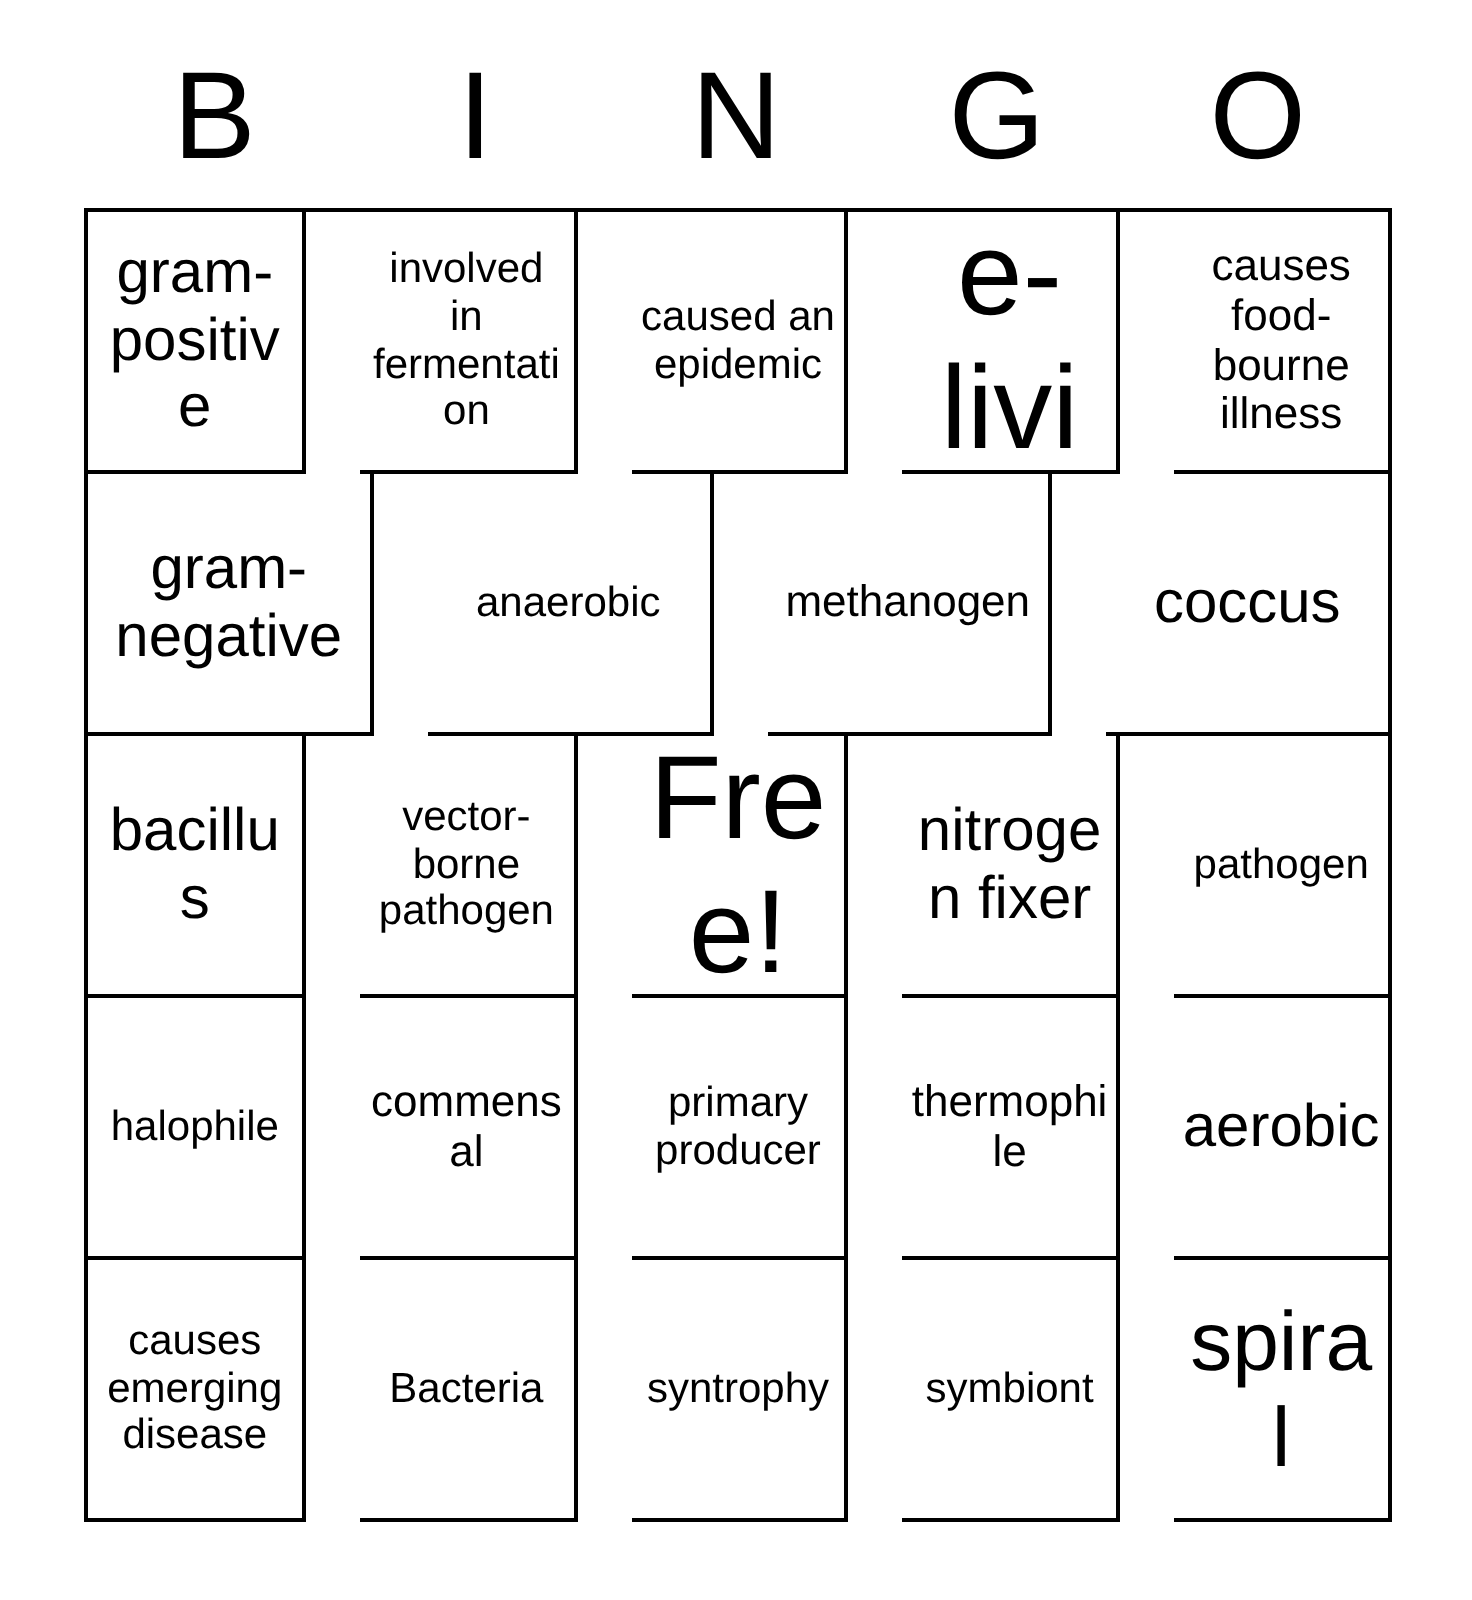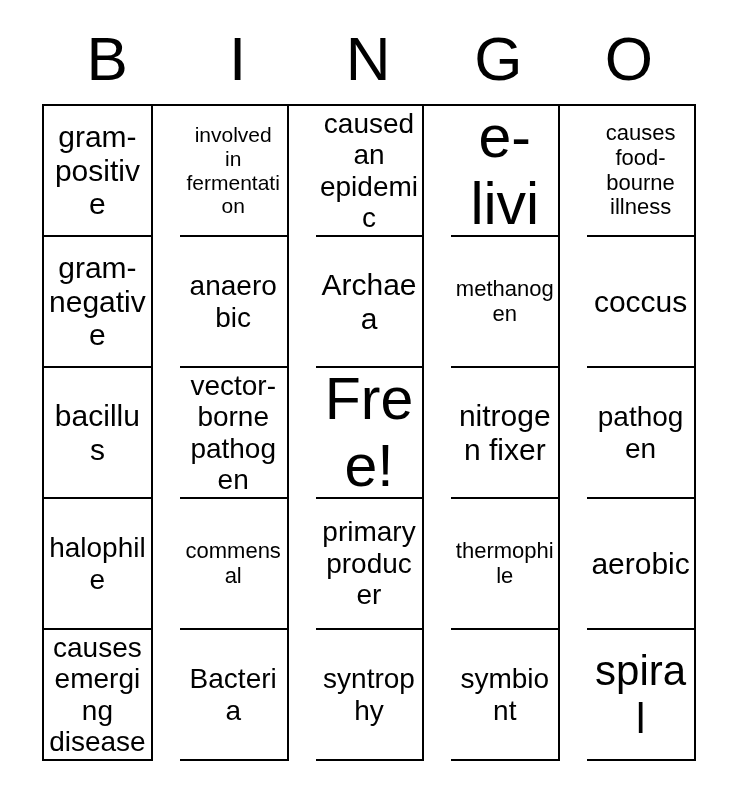--- a/index.html
+++ b/index.html
@@ -62,21 +62,21 @@
   }
   .cell span {
     display: block;
     width: 100%;
     line-height: 1.12;
     word-wrap: break-word;
   }
   
   .fs-xs span { font-size: 21px; }
   .fs-s  span { font-size: 22px; }
-  .fs-m  span { font-size: 28px; }
+  .fs-m  span { font-size: 21px; }
   .fs-l  span { font-size: 30px; }
   .fs-xl span { font-size: 42px; }
   .fs-xxl span { font-size: 59px; }
 </style>
 </head>
 <body>
 
 <div class="bingo-card">
 
   <div class="header-row">
@@ -106,23 +106,20 @@
           <span>causes food-bourne illness</span>
         </div>
     </div>
 
     <div class="grid-row">
       <div class="cell fs-l">
           <span>gram-negative</span>
         </div>
       <div class="cell fs-m">
           <span>anaerobic</span>
-        </div>
-      <div class="cell fs-l">
-          <span>Archaea</span>
         </div>
       <div class="cell fs-s">
           <span>methanogen</span>
         </div>
       <div class="cell fs-l">
           <span>coccus</span>
         </div>
     </div>
 
     <div class="grid-row">

